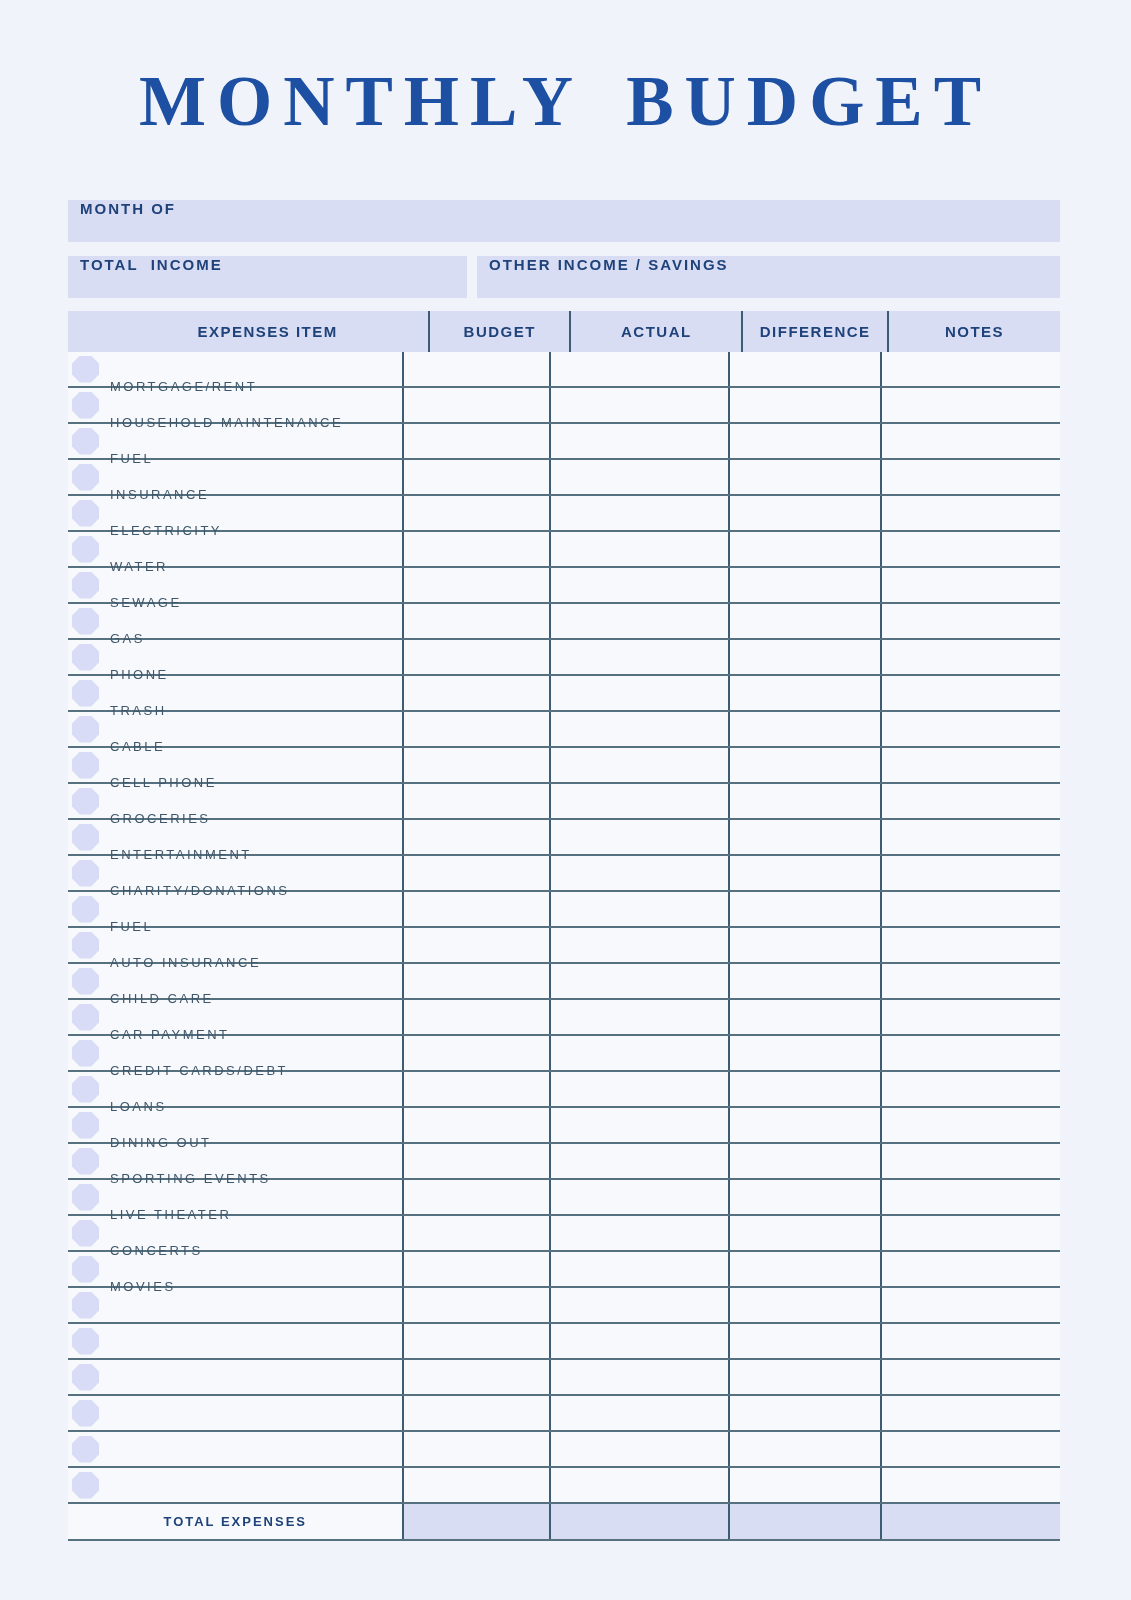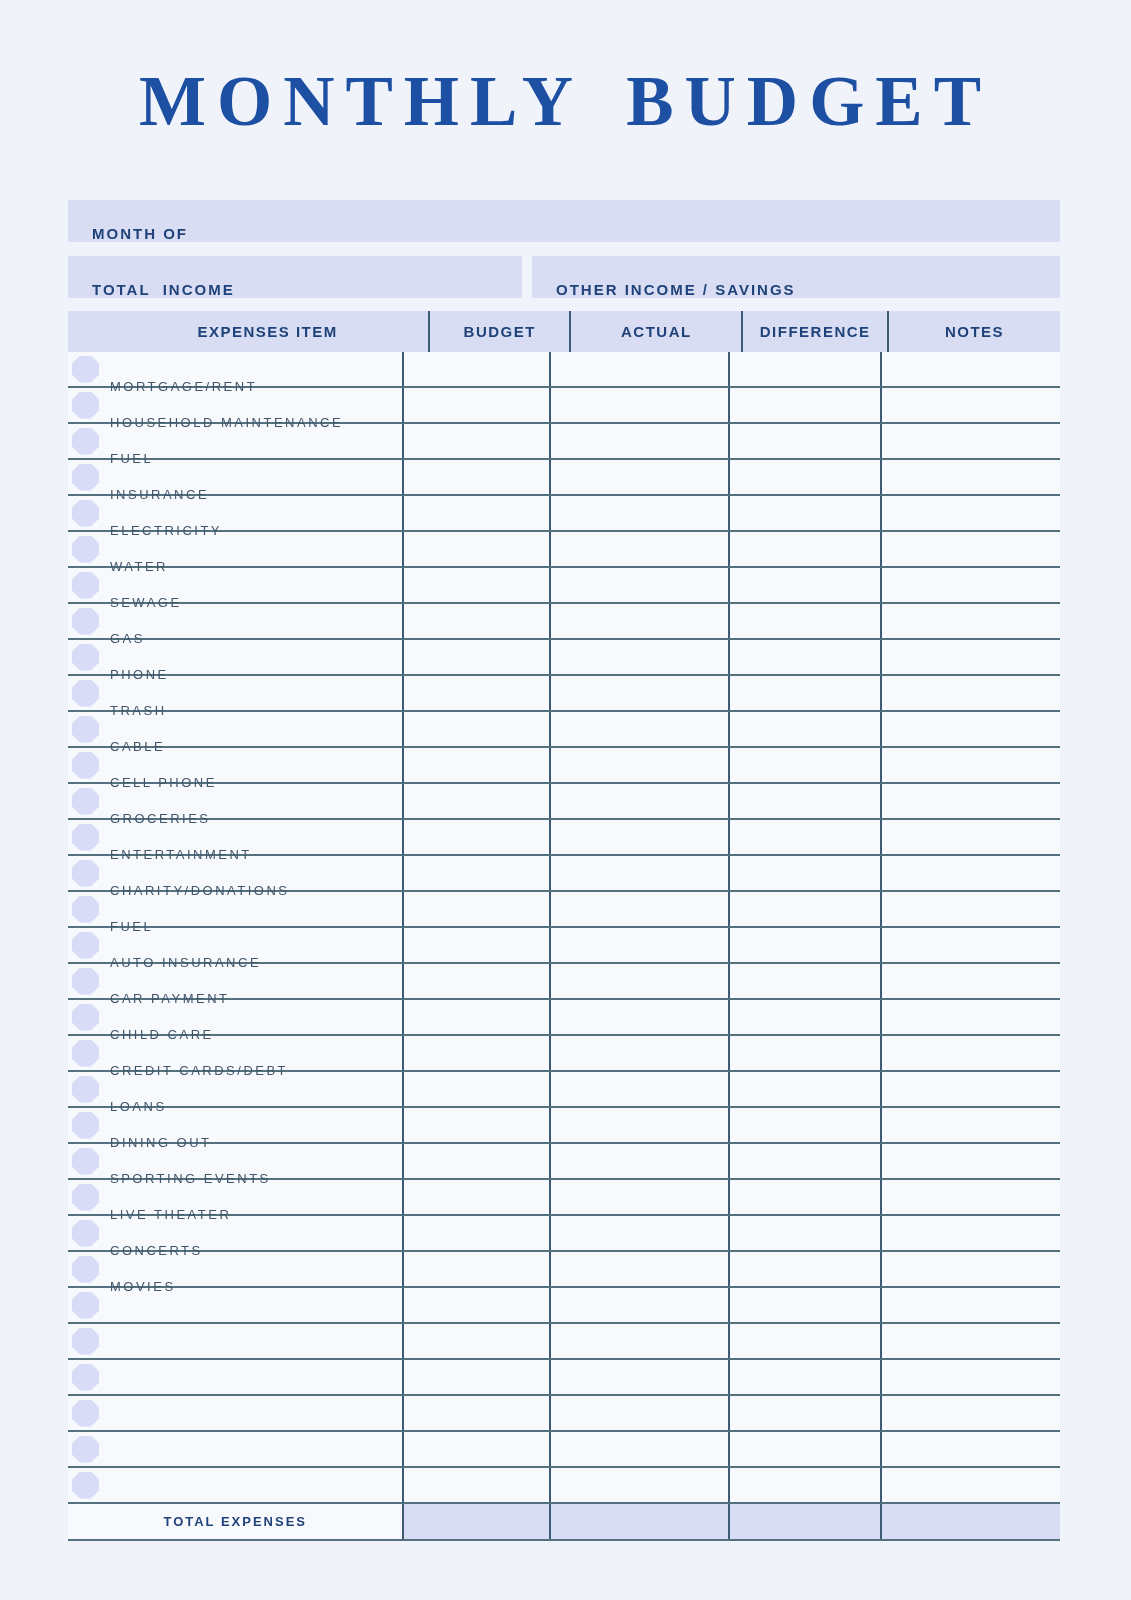--- a/index.html
+++ b/index.html
@@ -31,32 +31,32 @@
     letter-spacing:11px;
     word-spacing:16px;
     color:var(--title);
     line-height:1.05;
     white-space:nowrap;
   }
   .content{position:absolute;top:200px;left:68px;width:992px;}
   .band{
     background:var(--band);
     height:42px;
-    display:flex;align-items:flex-end;
-    padding-left:24px;
+    display:flex;align-items:flex-start;
+    padding-left:12px;
   }
   .band-label{
     color:var(--head);
     font-weight:700;
     font-size:15px;
     letter-spacing:2px;
     white-space:pre;
   }
   .income-row{display:flex;margin-top:14px;}
-  .income-left{width:454px;}
+  .income-left{width:399px;}
   .income-gap{width:10px;}
   .income-right{flex:1;}
   .table{margin-top:13px;width:100%;}
   .thead{display:flex;height:41px;background:var(--band);padding-left:39px;}
   .hcell{
     display:flex;align-items:center;justify-content:center;
     color:var(--head);font-weight:700;font-size:15px;letter-spacing:1.5px;
   }
   .hcell + .hcell{border-left:2px solid var(--vline);}
   .c0{width:344px;}
@@ -322,32 +322,32 @@
     </div>
     <div class="c1 vcell"></div>
     <div class="c2 vcell"></div>
     <div class="c3 vcell"></div>
     <div class="c4 vcell"></div>
   </div>
 
   <div class="trow">
     <div class="item-cell">
       <span class="octagon"></span>
+      <span class="item-label">CHILD CARE</span>
+    </div>
+    <div class="c1 vcell"></div>
+    <div class="c2 vcell"></div>
+    <div class="c3 vcell"></div>
+    <div class="c4 vcell"></div>
+  </div>
+
+  <div class="trow">
+    <div class="item-cell">
+      <span class="octagon"></span>
       <span class="item-label">CAR PAYMENT</span>
-    </div>
-    <div class="c1 vcell"></div>
-    <div class="c2 vcell"></div>
-    <div class="c3 vcell"></div>
-    <div class="c4 vcell"></div>
-  </div>
-
-  <div class="trow">
-    <div class="item-cell">
-      <span class="octagon"></span>
-      <span class="item-label">CHILD CARE</span>
     </div>
     <div class="c1 vcell"></div>
     <div class="c2 vcell"></div>
     <div class="c3 vcell"></div>
     <div class="c4 vcell"></div>
   </div>
 
   <div class="trow">
     <div class="item-cell">
       <span class="octagon"></span>

